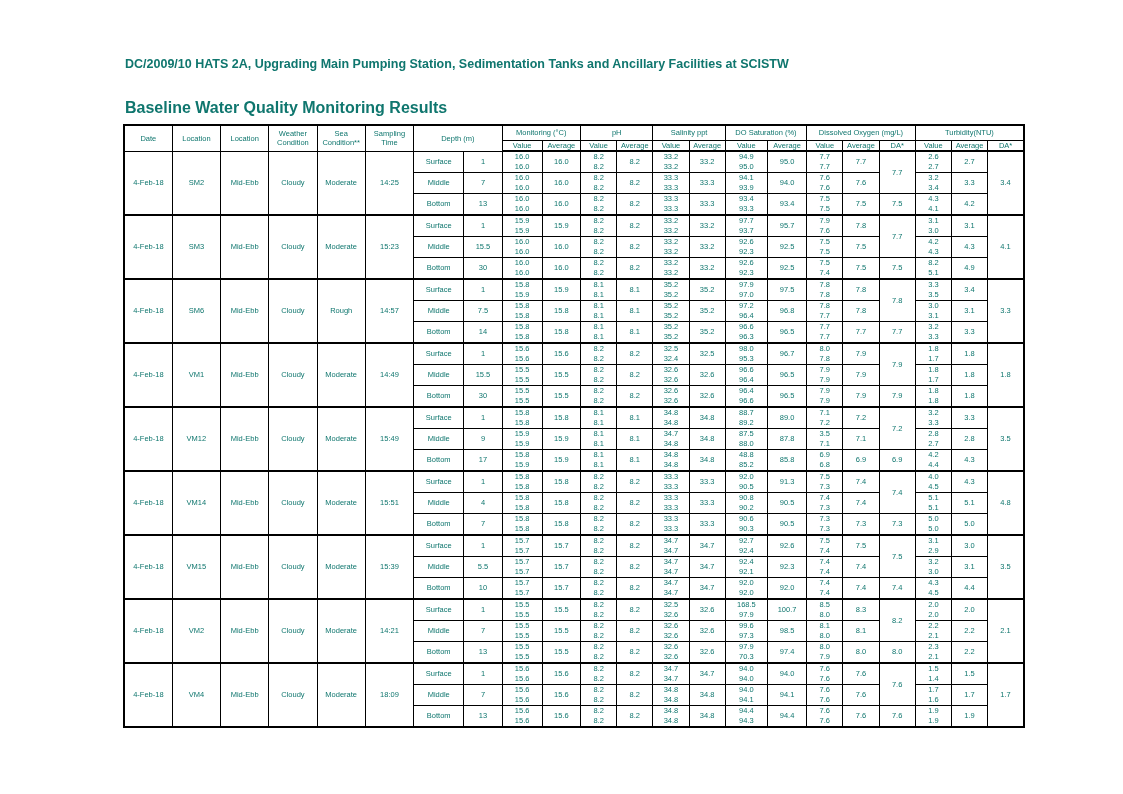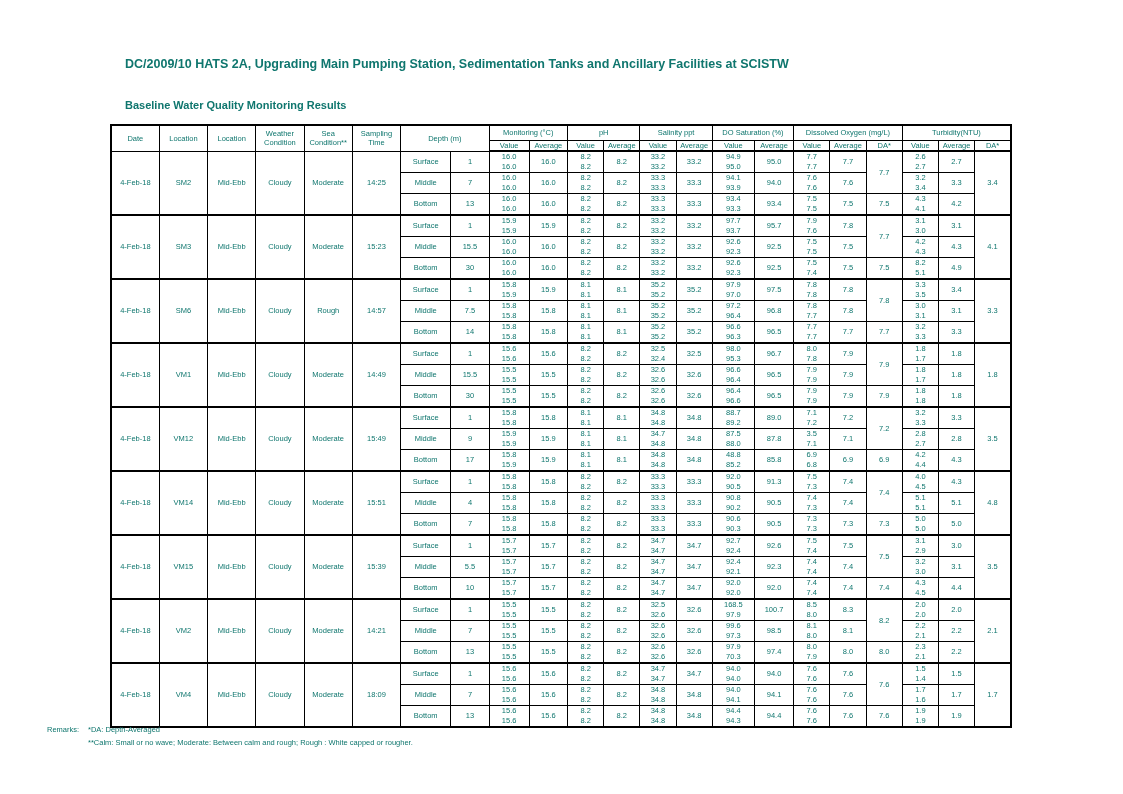--- a/index.html
+++ b/index.html
@@ -7,24 +7,24 @@
     position:relative; width:1123px; height:794px; background:#ffffff;
     font-family:"Liberation Sans","DejaVu Sans",sans-serif; color:#0f766e;
     overflow:hidden; margin:0 auto;
   }
   .title {
     position:absolute; left:125px; top:57px;
     font-size:12.5px; font-weight:bold; white-space:nowrap;
   }
   .subtitle {
     position:absolute; left:125px; top:99px;
-    font-size:11px; font-weight:bold; white-space:nowrap;
+    font-size:16px; font-weight:bold; white-space:nowrap;
   }
   .wq-table {
-    position:absolute; left:110px; top:124px;
+    position:absolute; left:123px; top:124px;
     border-collapse:collapse; table-layout:fixed; width:902px;
     border:2px solid #000;
   }
   .wq-table th, .wq-table td {
     border:1px solid #000; padding:0; margin:0;
     text-align:center; vertical-align:middle;
     font-size:7.5px; line-height:9.5px; font-weight:normal;
     overflow:hidden;
   }
   .wq-table thead th { white-space:pre-line; }
@@ -1106,19 +1106,13 @@
           <td>7.6</td>
           <td>
             <div class="vline">1.9</div>
             <div class="vline">1.9</div>
           </td>
           <td>1.9</td>
         </tr>
       </tbody>
   </table>
 
-  <div class="remarks">
-    <div>
-      <span class="remarks-label">Remarks:</span><span>*DA: Depth-Averaged</span>
-    </div>
-    <div class="remarks-line2">**Calm: Small or no wave; Moderate: Between calm and rough; Rough : White capped or rougher.</div>
-  </div>
 </div>
 
 </body></html>

